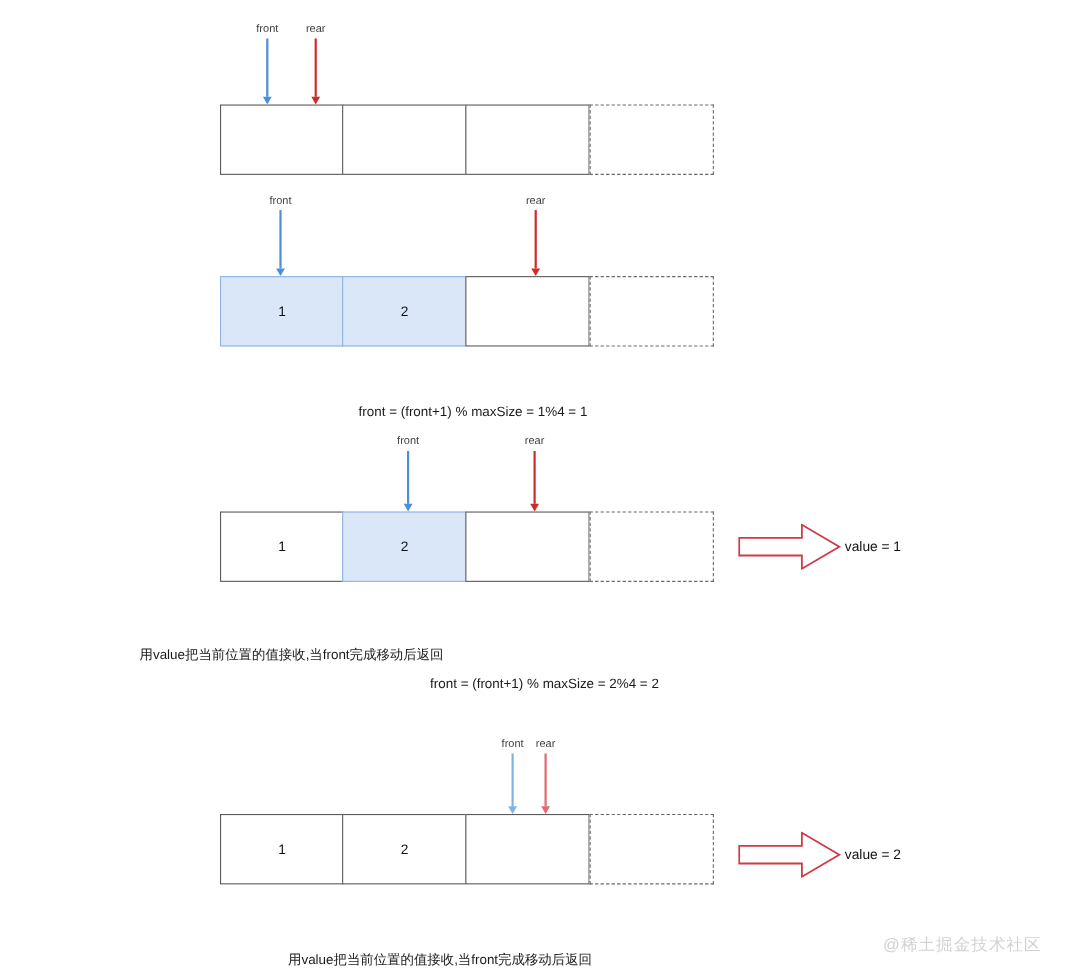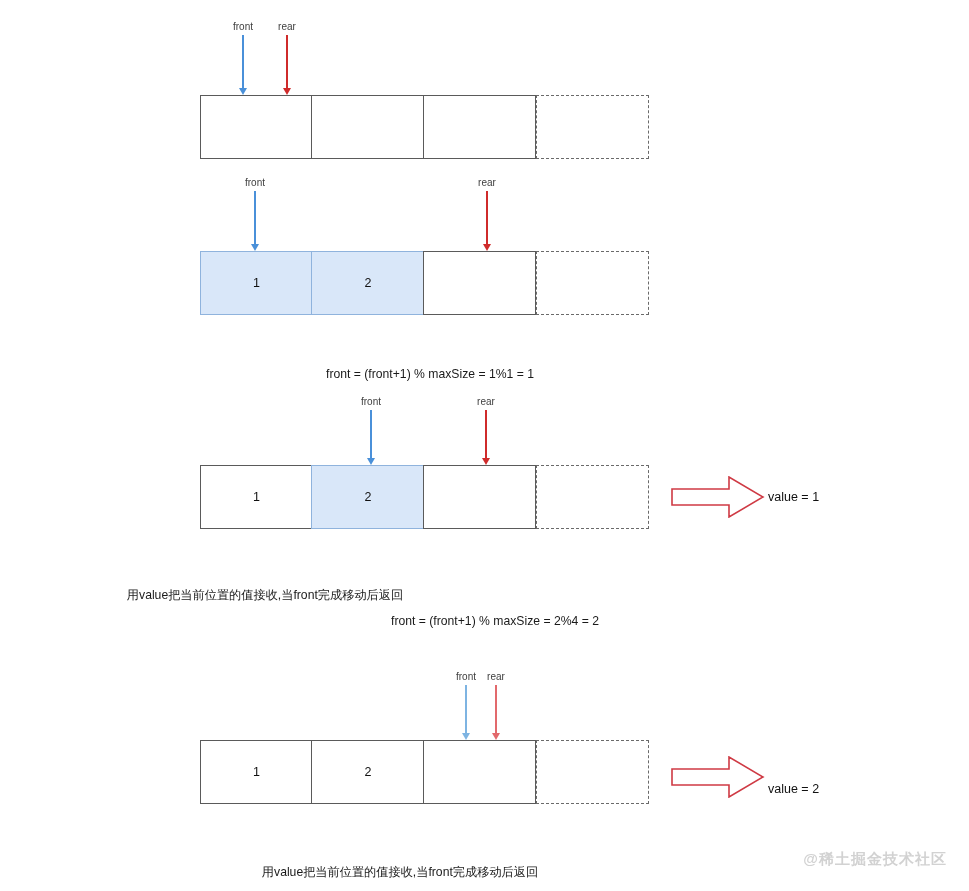--- a/index.html
+++ b/index.html
@@ -118,21 +118,20 @@
 
   
   .watermark {
     position: absolute;
     right: 22px;
     bottom: 22px;
     font-size: 15px;
     color: #d2d2d2;
     letter-spacing: 1px;
     white-space: nowrap;
-    font-weight: bold;
   }
 </style>
 </head>
 <body>
 
 <div class="stage">
 
   <div class="queue-row" style="left:200px; top:95px;">
     <div class="cell"></div>
     <div class="cell"></div>
@@ -164,21 +163,21 @@
     <span class="shaft" style="height:53px;"></span>
     <span class="head" style="top:53px;"></span>
   </div>
 
   <div class="pointer red" style="left:487px; top:191px;">
     <span class="plabel">rear</span>
     <span class="shaft" style="height:53px;"></span>
     <span class="head" style="top:53px;"></span>
   </div>
 
-  <div class="caption center" style="left:200px; top:366px; width:460px;">front = (front+1) % maxSize = 1%1 = 1</div>
+  <div class="caption center" style="left:200px; top:366px; width:460px;">front = (front+1) % maxSize = 1%4 = 1</div>
 
   <div class="queue-row" style="left:200px; top:465px;">
     <div class="cell">1</div>
     <div class="cell filled">2</div>
     <div class="cell"></div>
     <div class="cell ghost"></div>
   </div>
 
   <div class="pointer blue" style="left:371px; top:410px;">
     <span class="plabel">front</span>
@@ -224,21 +223,21 @@
     <span class="shaft" style="height:48px;"></span>
     <span class="head" style="top:48px;"></span>
   </div>
 
   <div class="block-arrow" style="left:671px; top:756px;">
     <svg width="94" height="42" viewBox="0 0 94 42" fill="none">
       <path d="M1 13 H58 V1 L92 21 L58 41 V29 H1 Z" stroke="#cf3a44" stroke-width="1.6" fill="#ffffff"></path>
     </svg>
   </div>
 
-  <div class="value-text" style="left:768px; top:770px;margin-top:12px;">value = 2</div>
+  <div class="value-text" style="left:768px; top:770px;">value = 2</div>
 
   <div class="caption center" style="left:230px; top:830px; width:340px;">
     <div>用value把当前位置的值接收,当front完成移动后返回</div>
     
   </div>
 
   <div class="watermark">@稀土掘金技术社区</div>
 
 </div>
 

